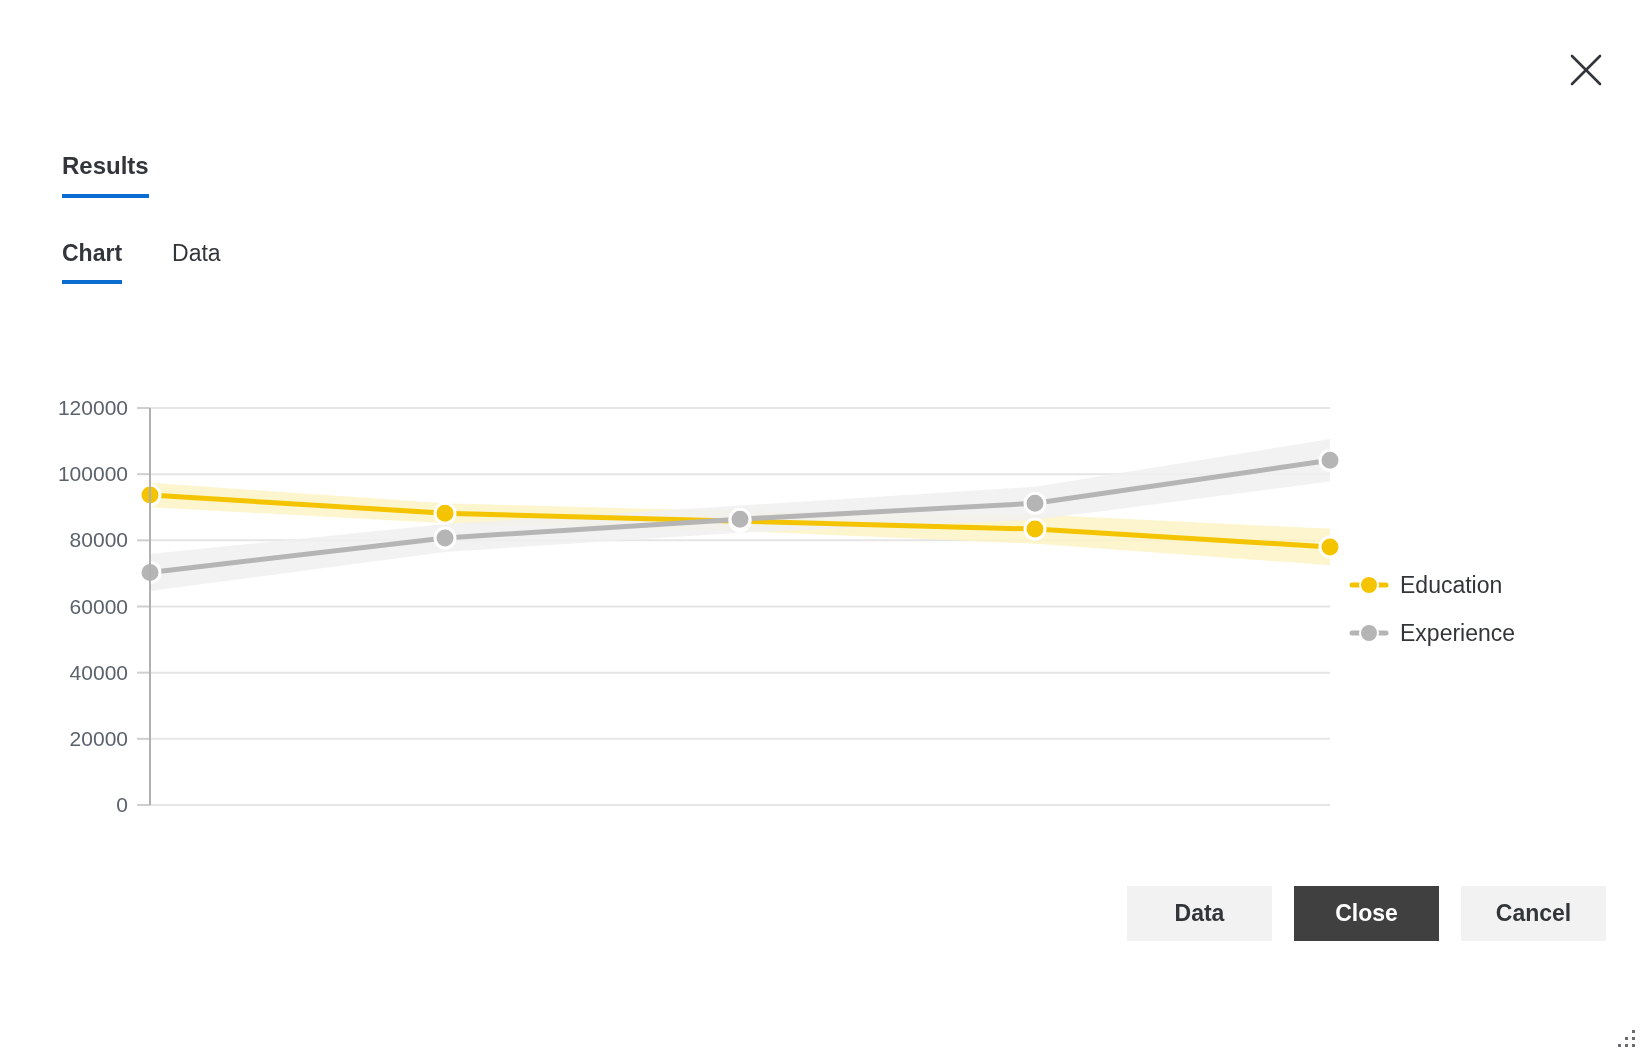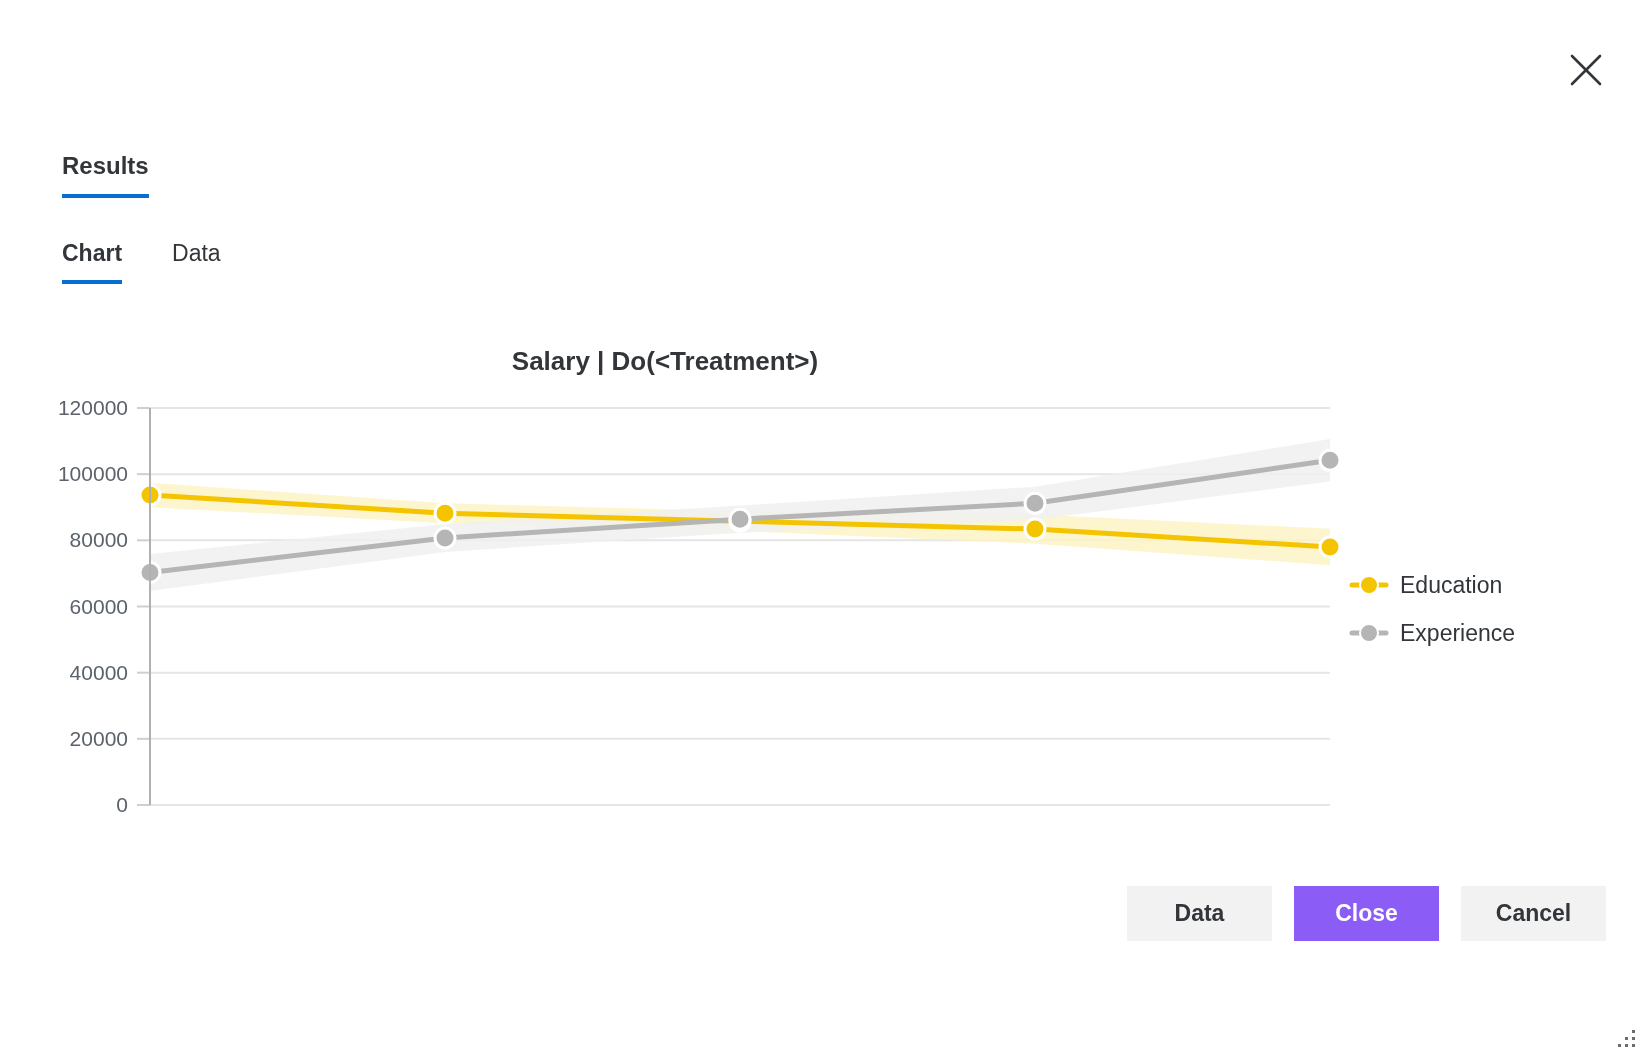--- a/index.html
+++ b/index.html
@@ -141,21 +141,21 @@
     cursor: pointer;
     display: flex;
     align-items: center;
     justify-content: center;
   }
   .footer-button.secondary {
     background: #f2f2f2;
     color: #32363a;
   }
   .footer-button.primary {
-    background: #8b5cf6;
+    background: #404040;
     color: #ffffff;
   }
 
   
   #resize-grip {
     position: absolute;
     right: 10px;
     bottom: 8px;
     width: 20px;
     height: 20px;
@@ -194,21 +194,20 @@
     <span>Chart</span>
     <span class="tab-underline"></span>
   </div>
   <div class="inner-tab unselected">
     <span>Data</span>
     <span class="tab-underline"></span>
   </div>
 </div>
 
 <div id="chart-area">
-  <div id="chart-title">Salary | Do(&lt;Treatment&gt;)</div>
   <svg id="chart-svg" width="1560" height="500">
     <g id="grid-group">
         <line x1="150" y1="475" x2="1330" y2="475" stroke="#e5e5e5" stroke-width="2"></line>
         <line x1="150" y1="408.83333333333337" x2="1330" y2="408.83333333333337" stroke="#e5e5e5" stroke-width="2"></line>
         <line x1="150" y1="342.6666666666667" x2="1330" y2="342.6666666666667" stroke="#e5e5e5" stroke-width="2"></line>
         <line x1="150" y1="276.5" x2="1330" y2="276.5" stroke="#e5e5e5" stroke-width="2"></line>
         <line x1="150" y1="210.33333333333337" x2="1330" y2="210.33333333333337" stroke="#e5e5e5" stroke-width="2"></line>
         <line x1="150" y1="144.16666666666663" x2="1330" y2="144.16666666666663" stroke="#e5e5e5" stroke-width="2"></line>
         <line x1="150" y1="78" x2="1330" y2="78" stroke="#e5e5e5" stroke-width="2"></line>
       </g>

